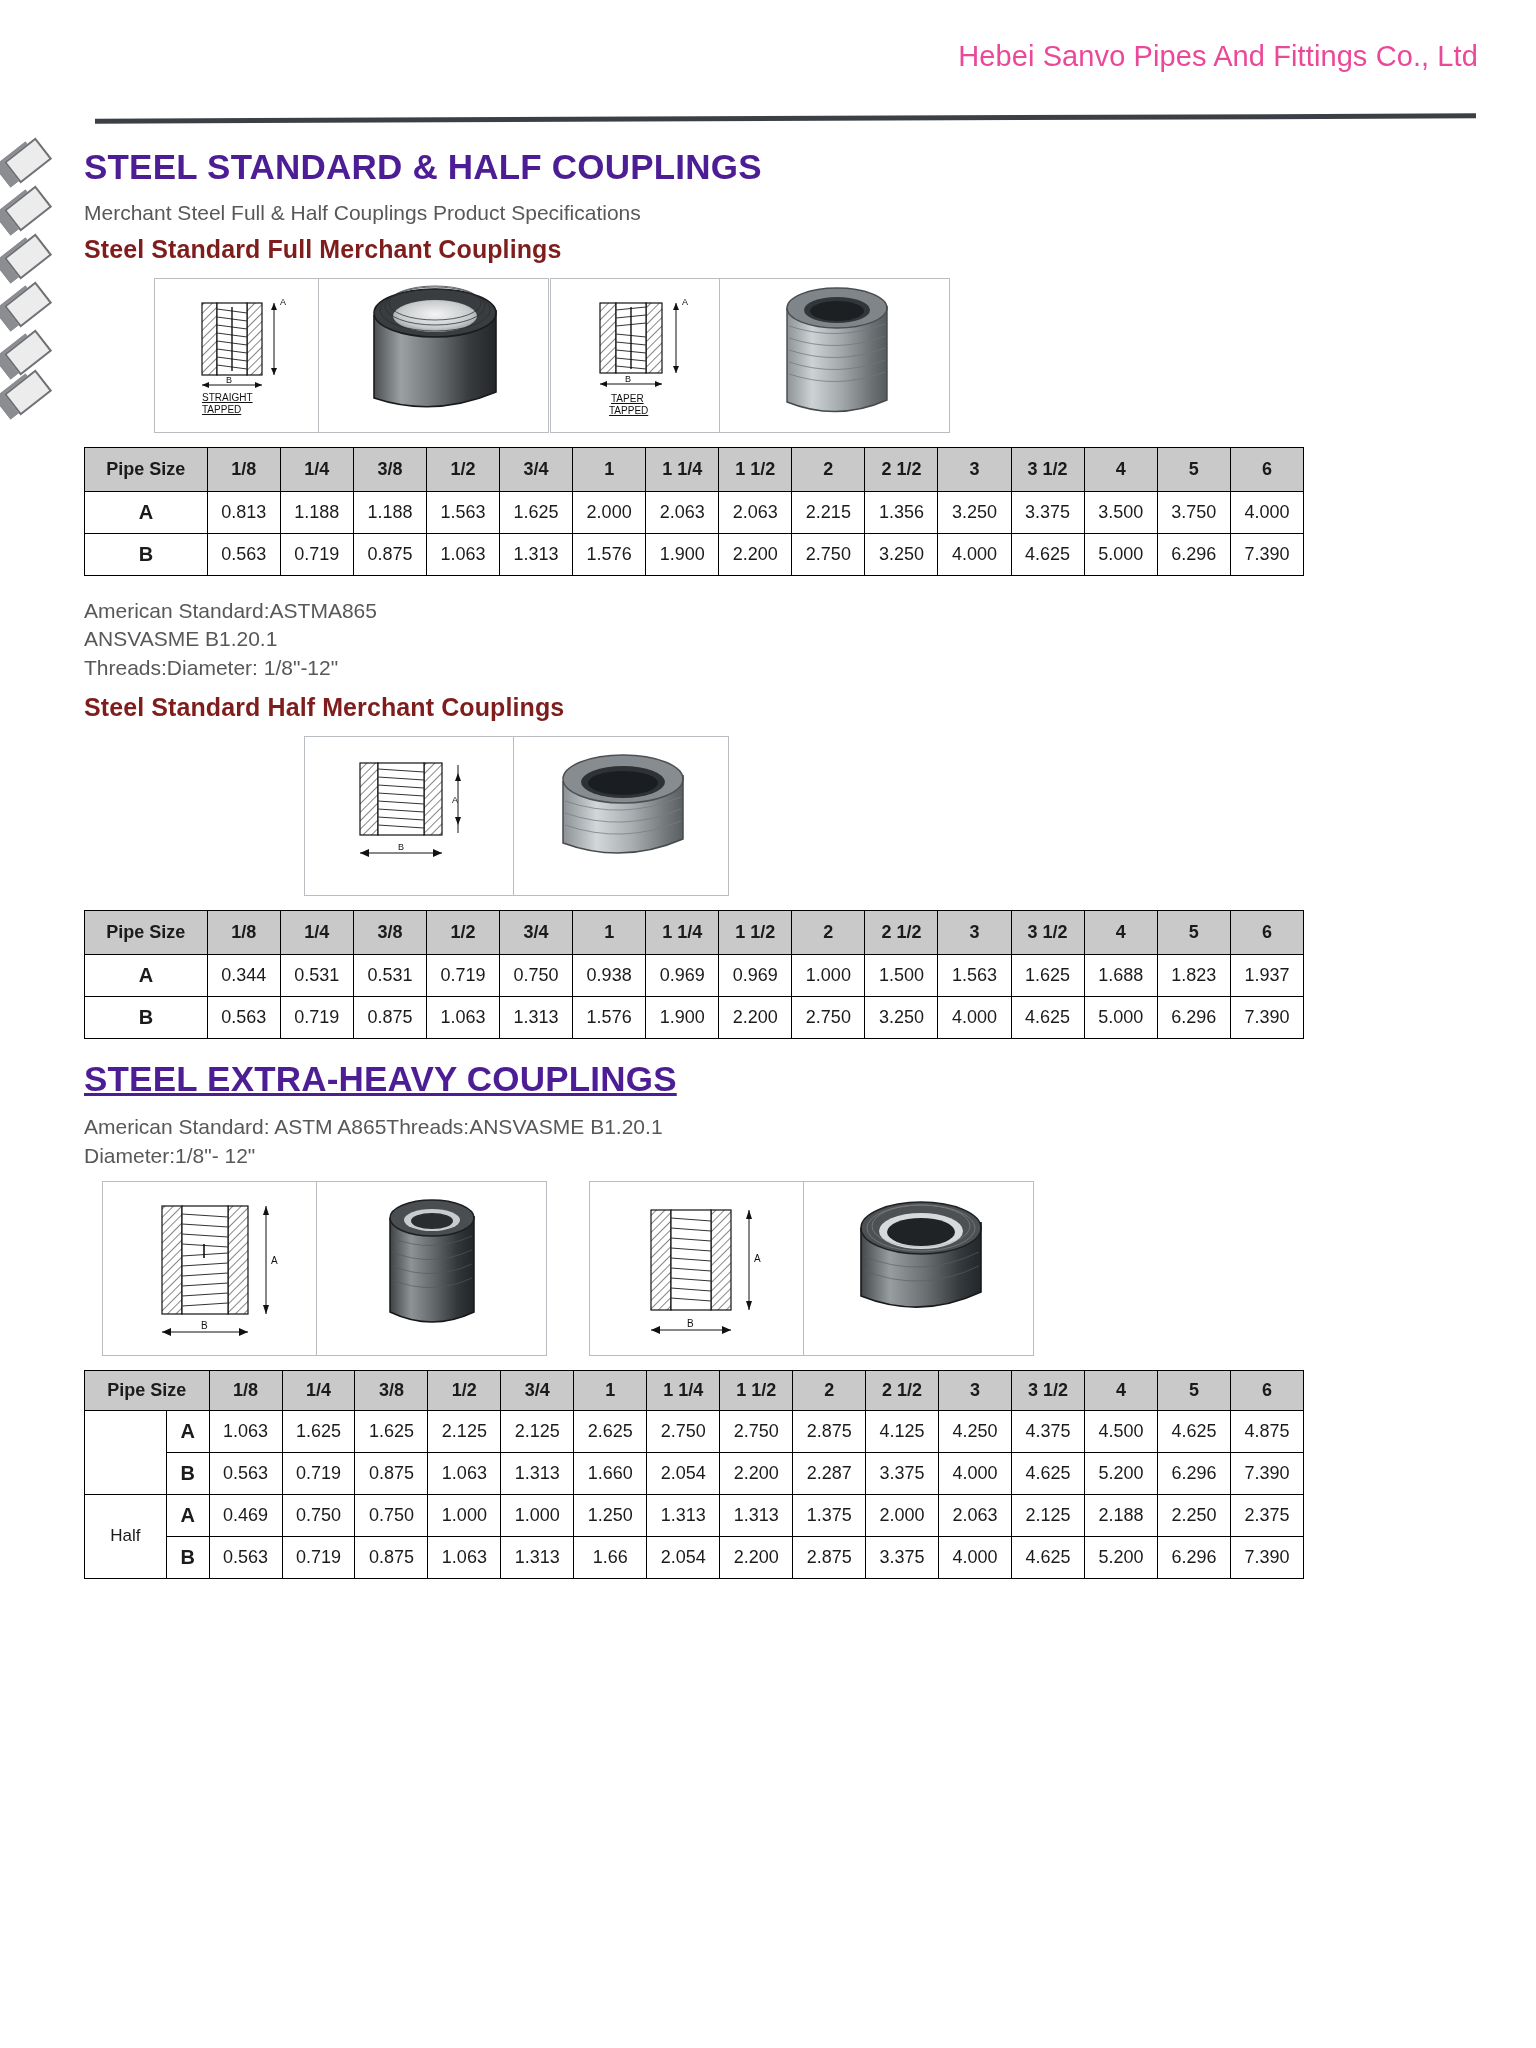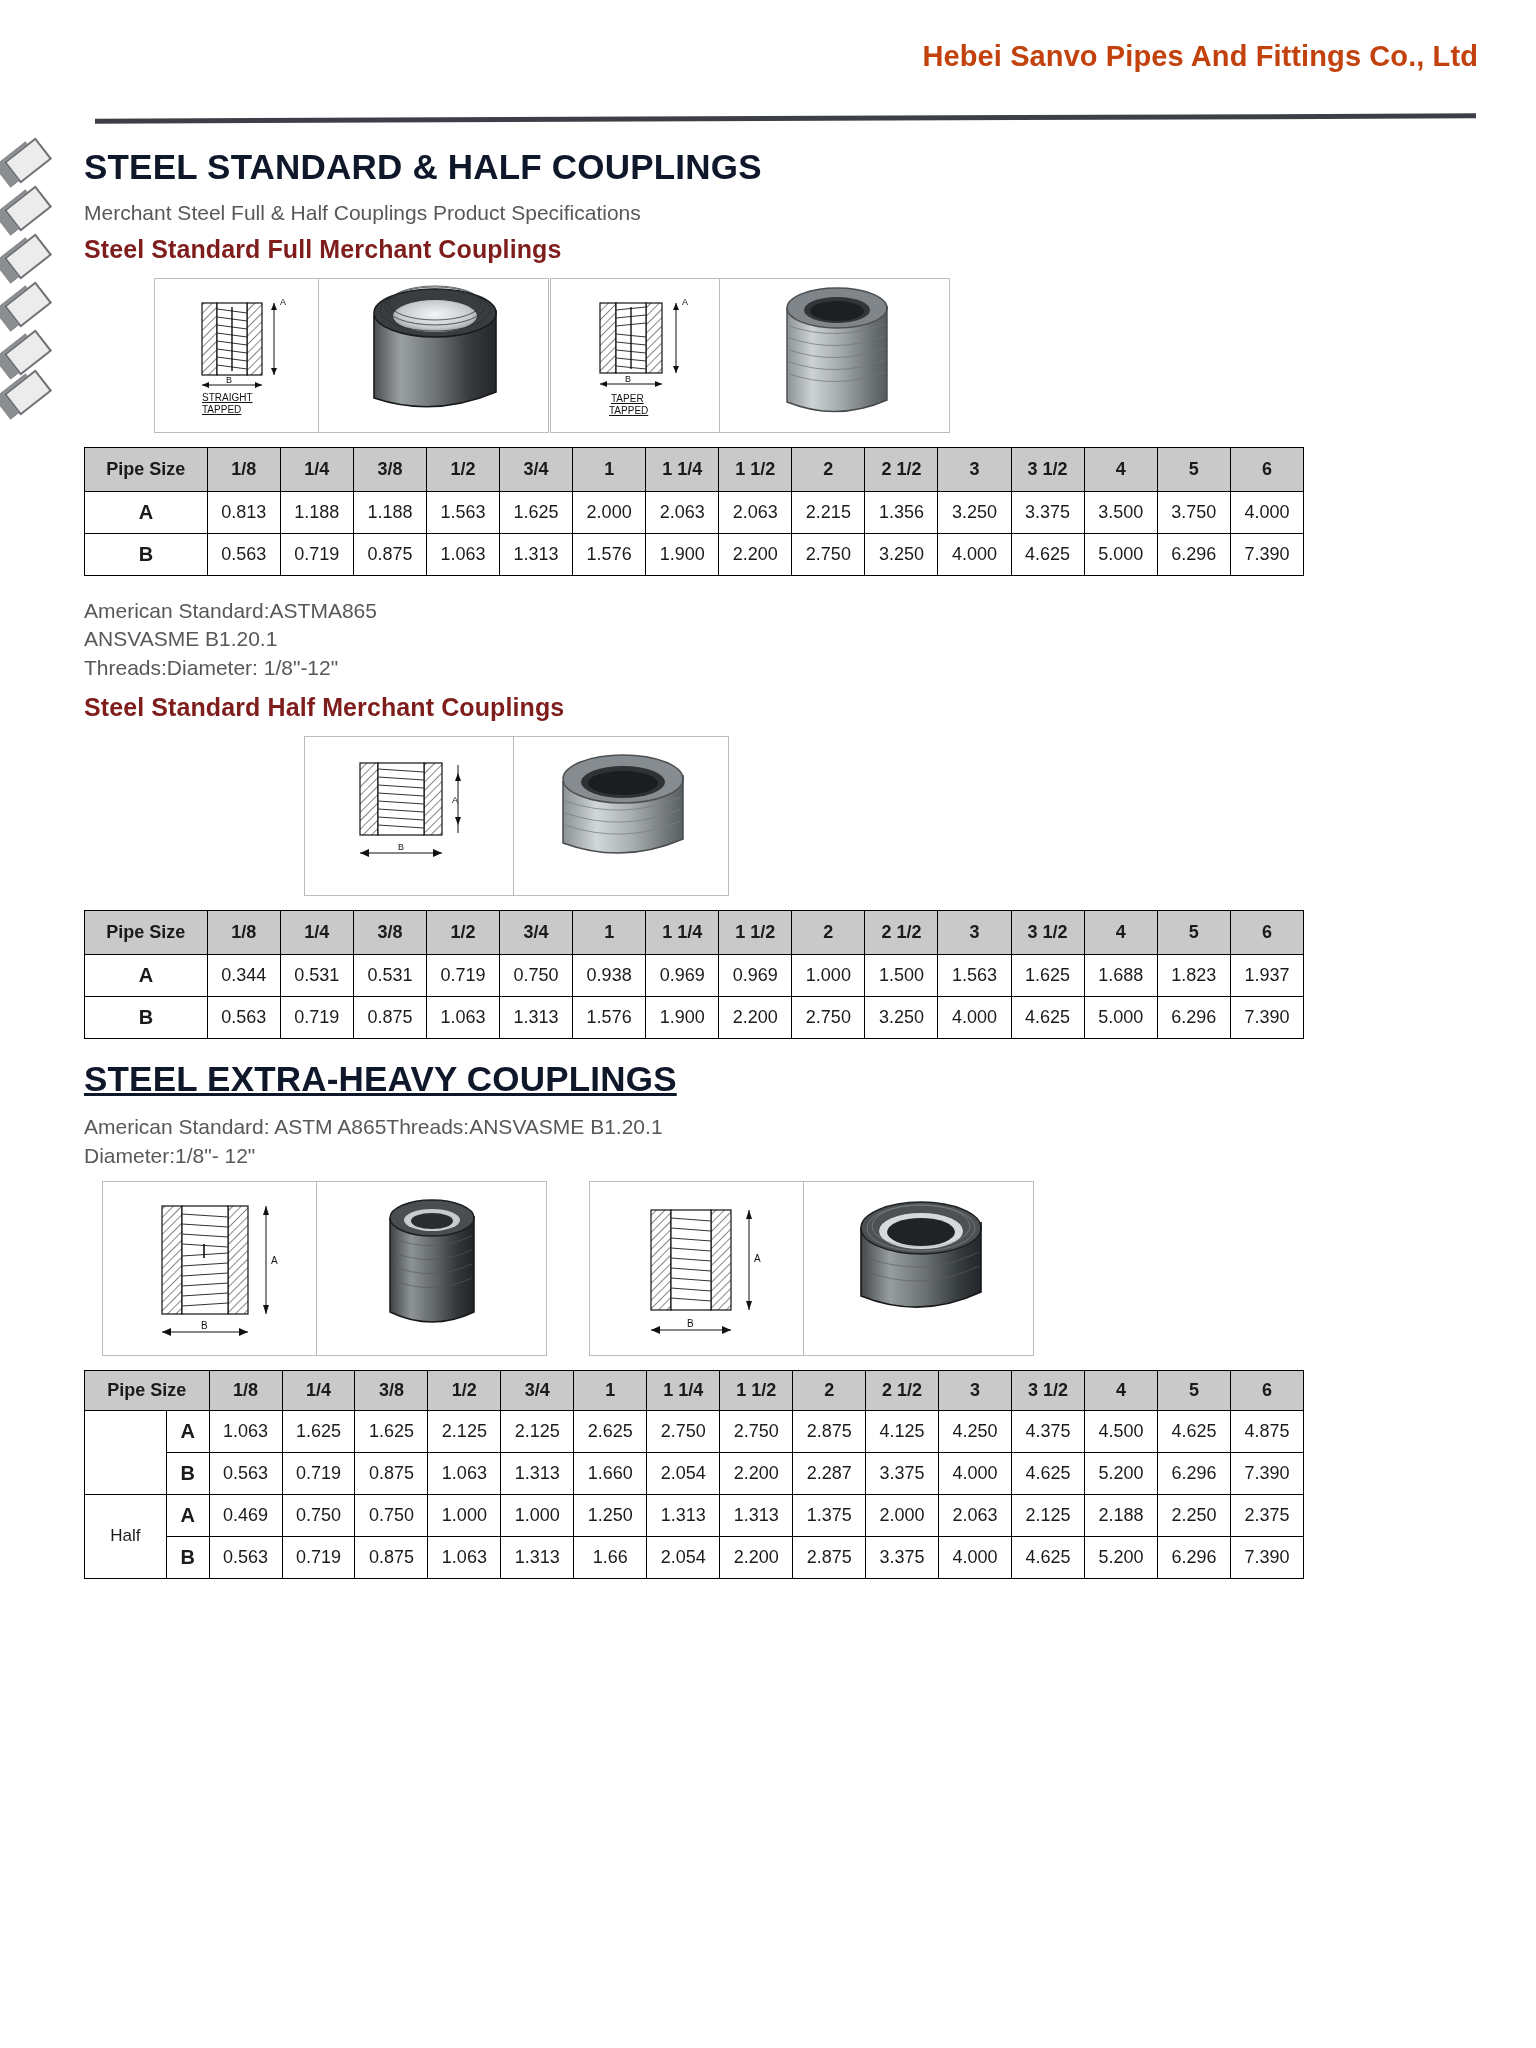--- a/index.html
+++ b/index.html
@@ -9,41 +9,41 @@
     background:#ffffff;
     font-family:"Liberation Sans", sans-serif;
     color:#58585a;
     position:relative;
     overflow:hidden;
   }
 
   
   .company-header{
     position:absolute; top:40px; right:58px;
-    font-size:29px; font-weight:700; color:#c2410c;
+    font-size:29px; font-weight:400; color:#ec4899;
     letter-spacing:.1px; white-space:nowrap;
   }
   .header-rule{
     position:absolute; left:95px; right:60px; top:116px;
     height:5px; background:#3c3f45;
     transform:rotate(-0.22deg);
   }
 
   
   .deco-chain{ position:absolute; left:-2px; top:145px; width:62px; height:265px; }
   .deco-chain .rh{ position:absolute; width:40px; height:27px;
       border:2px solid #6e7176; background:#ececec;
       transform:rotate(-38deg); }
   .deco-chain .rh.shadow{ background:#8b8d91; border-color:#8b8d91; z-index:0; }
 
   
   .content{ position:absolute; left:84px; top:148px; width:1404px; }
 
   h1.sect{
-    font-size:35px; font-weight:bold; color:#0f172a;
+    font-size:35px; font-weight:bold; color:#4c1d95;
     margin:0 0 14px 0; letter-spacing:.2px; line-height:1.1;
   }
   .subtitle{ font-size:21px; color:#58585a; margin:0 0 10px 0; }
   h2.sect{
     font-size:25px; font-weight:bold; color:#7f1d1d;
     margin:0 0 14px 0; letter-spacing:.1px;
   }
   .std-block{ font-size:21px; color:#58585a; line-height:1.38; margin:14px 0 10px 0; }
   .std-block div{ white-space:nowrap; }
 

